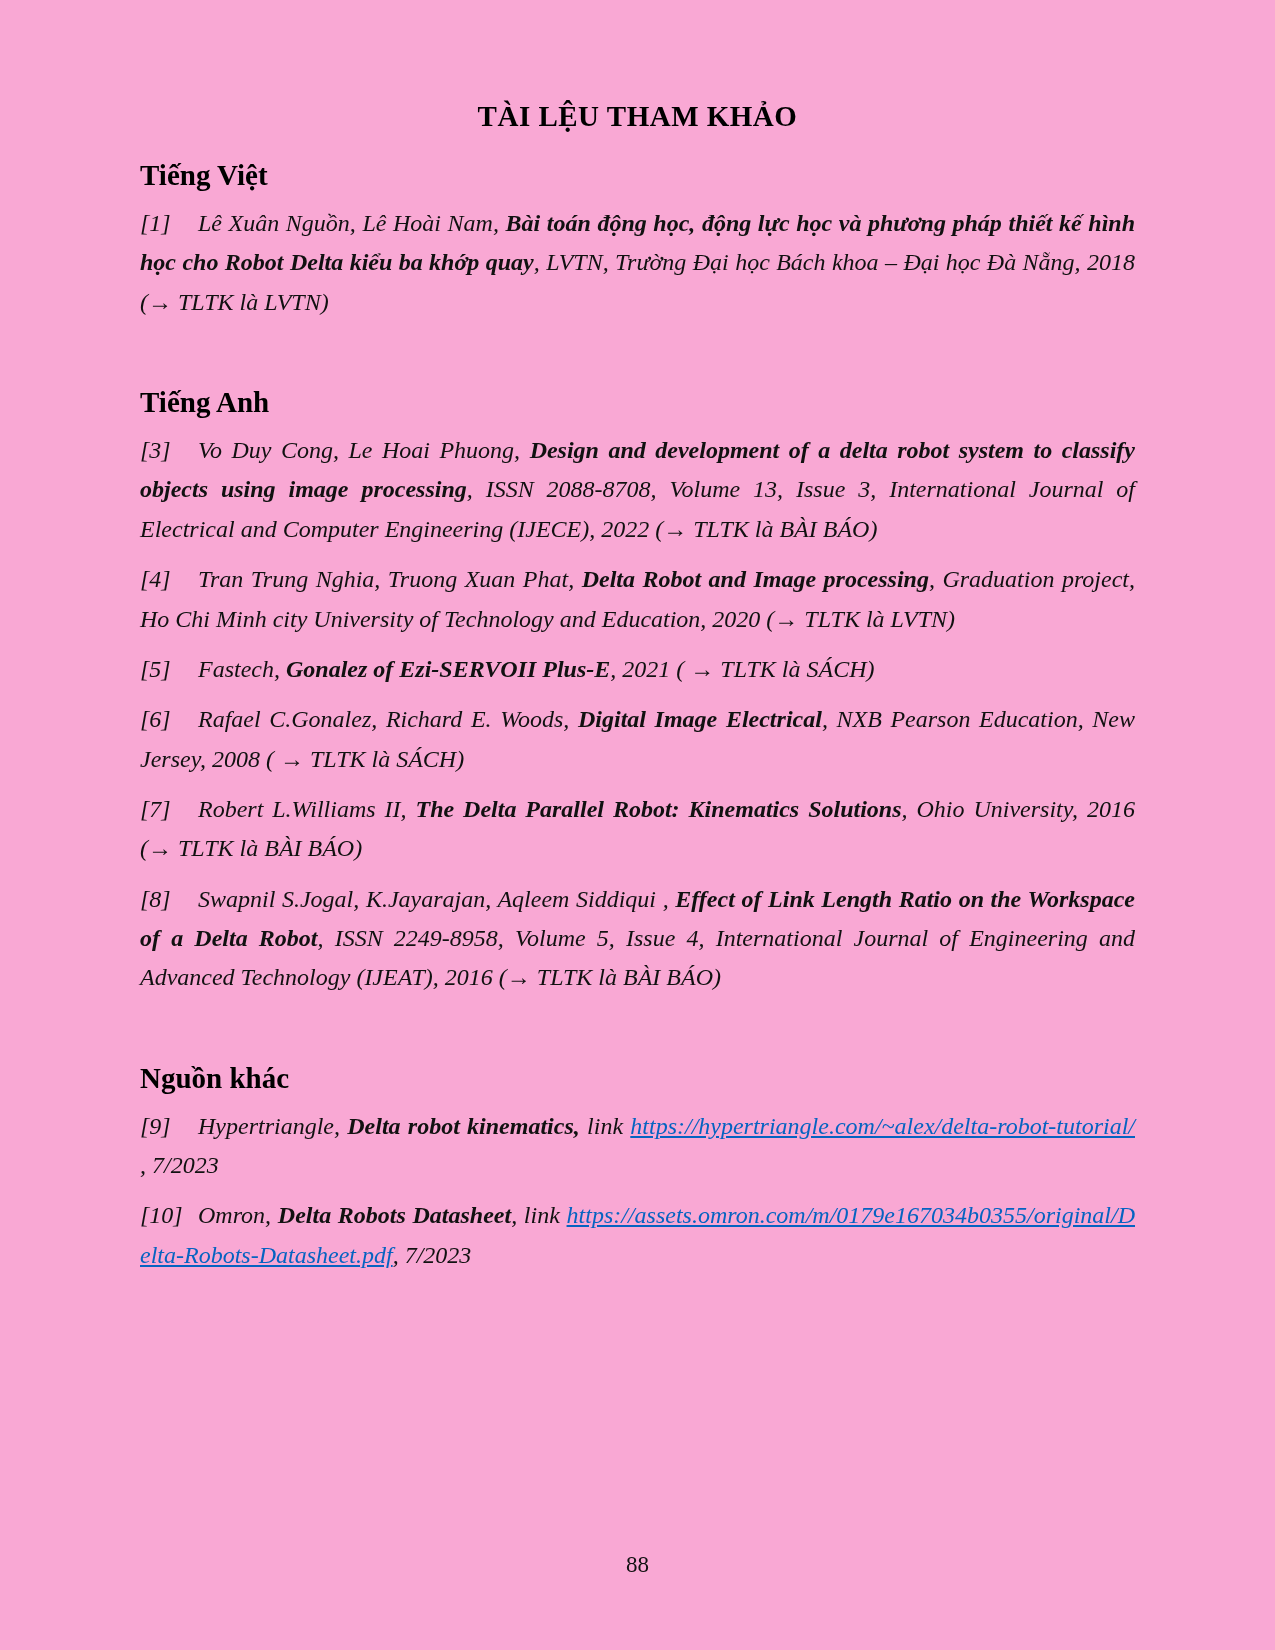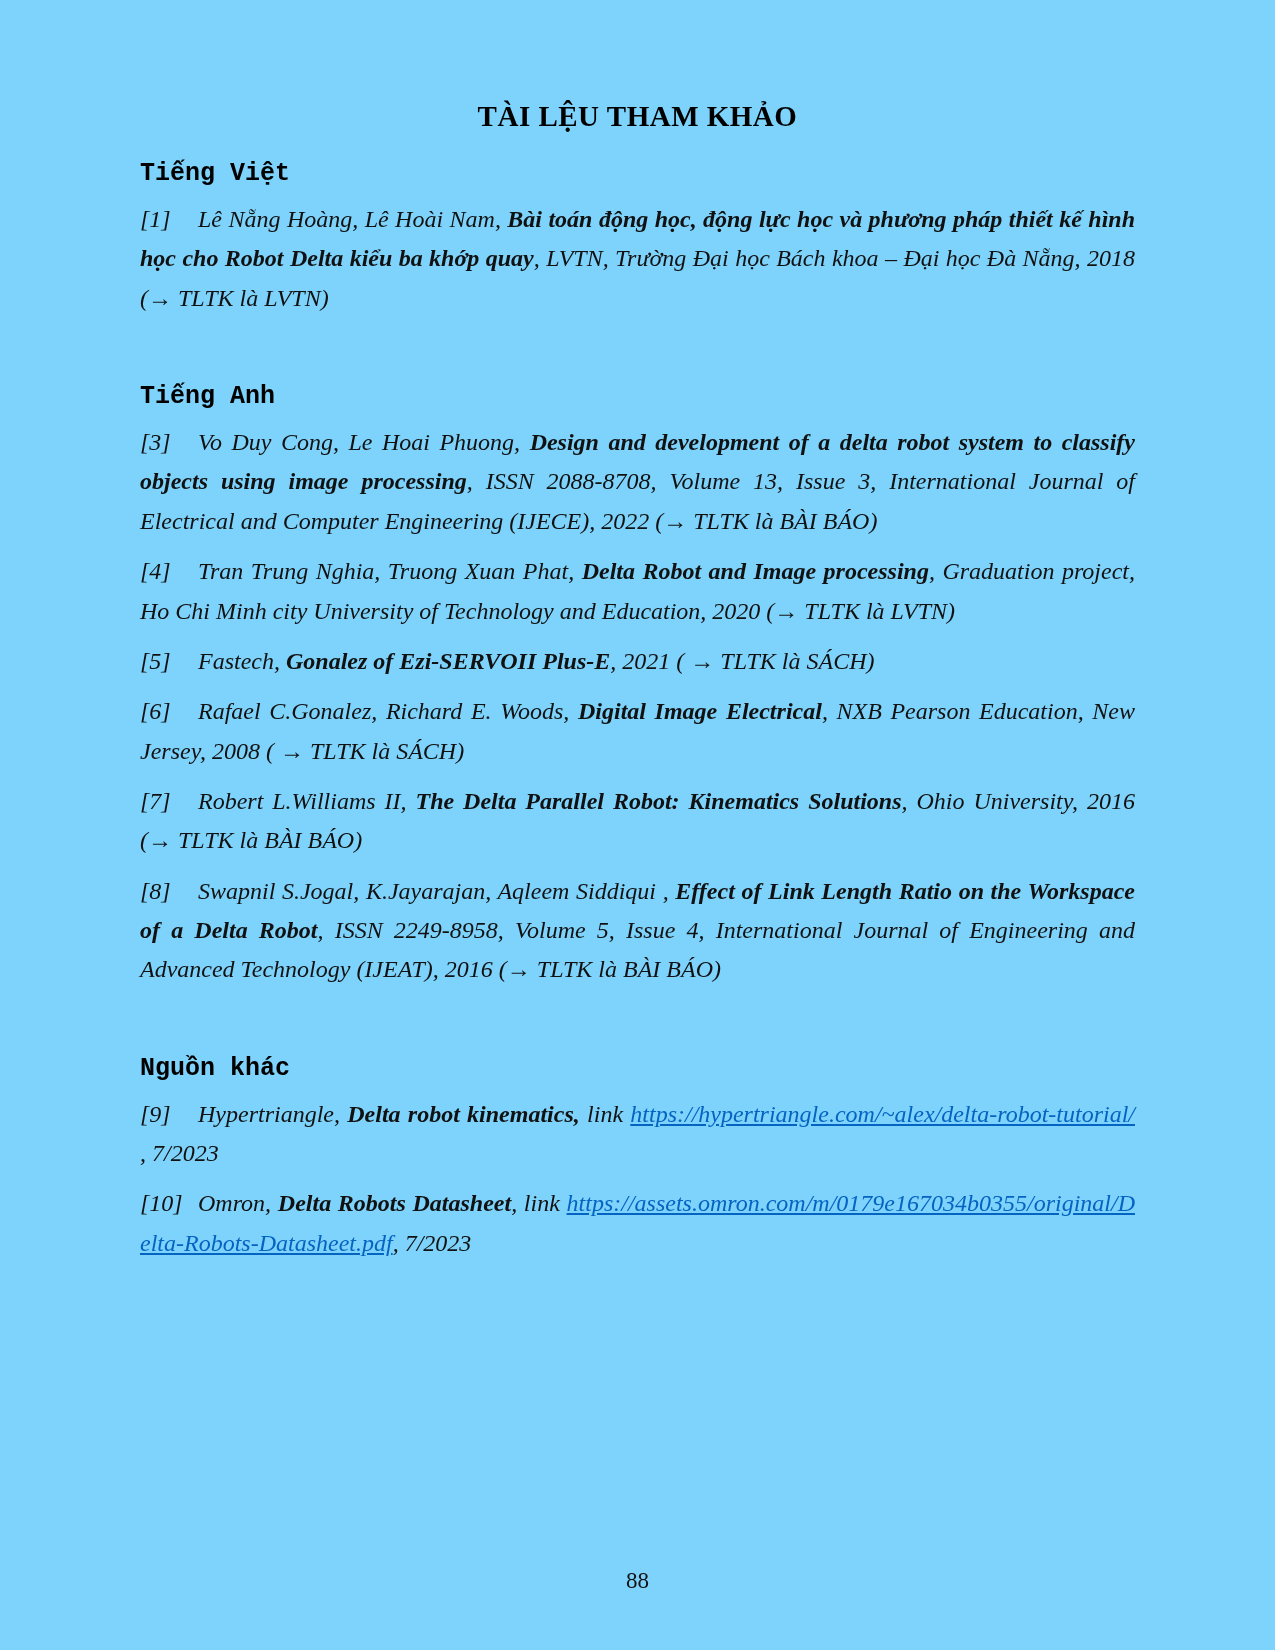--- a/index.html
+++ b/index.html
@@ -5,42 +5,41 @@
   html, body {
     margin: 0;
     padding: 0;
     background: #ffffff;
   }
   .page {
     position: relative;
     width: 1275px;
     height: 1650px;
     margin: 0 auto;
-    background: #7dd3fc;
+    background: #f9a8d4;
     box-sizing: border-box;
     padding: 100px 140px 0 140px;
     font-family: "Liberation Serif", "DejaVu Serif", serif;
     color: #111111;
     overflow: hidden;
   }
   .doc-title {
     text-align: center;
     font-size: 29px;
     font-weight: bold;
     margin: 0 0 26px 0;
     color: #000000;
     letter-spacing: 0.5px;
   }
   .section-heading {
-    font-size: 25px;
+    font-size: 29px;
     font-weight: bold;
     font-style: normal;
     margin: 64px 0 12px 0;
     color: #000000;
-    font-family: Liberation Mono, monospace;
   }
   .section-heading.first {
     margin-top: 10px;
   }
   .entry {
     font-size: 24px;
     line-height: 1.64;
     text-align: justify;
     margin: 0 0 11px 0;
   }
@@ -58,36 +57,36 @@
   }
   a.sg-link {
     font-style: italic;
     color: var(--link-color, #0563C1);
     text-decoration: underline;
     word-break: break-all;
   }
   .page-number {
     position: absolute;
     left: 0;
-    bottom: 56px;
+    bottom: 72px;
     width: 100%;
     text-align: center;
     font-size: 23px;
     color: #111111;
   }
 </style>
 </head>
 <body>
 
 <div class="page">
   <h1 class="doc-title">TÀI LỆU THAM KHẢO</h1>
 
   <div>
       <h2 class="section-heading first">Tiếng Việt</h2>
-      <p class="entry"><span class="sg-num">[1]</span><span class="sg-i">Lê Nẵng Hoàng, Lê Hoài Nam, </span><span class="sg-bi">Bài toán động học, động lực học và phương pháp thiết kế hình học cho Robot Delta kiểu ba khớp quay</span><span class="sg-i">, LVTN, Trường Đại học Bách khoa – Đại học Đà Nẵng, 2018 (→ TLTK là LVTN)</span></p>
+      <p class="entry"><span class="sg-num">[1]</span><span class="sg-i">Lê Xuân Nguồn, Lê Hoài Nam, </span><span class="sg-bi">Bài toán động học, động lực học và phương pháp thiết kế hình học cho Robot Delta kiểu ba khớp quay</span><span class="sg-i">, LVTN, Trường Đại học Bách khoa – Đại học Đà Nẵng, 2018 (→ TLTK là LVTN)</span></p>
       <h2 class="section-heading">Tiếng Anh</h2>
       <p class="entry"><span class="sg-num">[3]</span><span class="sg-i">Vo Duy Cong, Le Hoai Phuong, </span><span class="sg-bi">Design and development of a delta robot system to classify objects using image processing</span><span class="sg-i">, ISSN 2088-8708, Volume 13, Issue 3, International Journal of Electrical and Computer Engineering (IJECE), 2022 (→ TLTK là BÀI BÁO)</span></p>
       <p class="entry"><span class="sg-num">[4]</span><span class="sg-i">Tran Trung Nghia, Truong Xuan Phat, </span><span class="sg-bi">Delta Robot and Image processing</span><span class="sg-i">, Graduation project, Ho Chi Minh city University of Technology and Education, 2020 (→ TLTK là LVTN)</span></p>
       <p class="entry"><span class="sg-num">[5]</span><span class="sg-i">Fastech, </span><span class="sg-bi">Gonalez of Ezi-SERVOII Plus-E</span><span class="sg-i">, 2021 ( → TLTK là SÁCH)</span></p>
       <p class="entry"><span class="sg-num">[6]</span><span class="sg-i">Rafael C.Gonalez, Richard E. Woods, </span><span class="sg-bi">Digital Image Electrical</span><span class="sg-i">, NXB Pearson Education, New Jersey, 2008 ( → TLTK là SÁCH)</span></p>
       <p class="entry"><span class="sg-num">[7]</span><span class="sg-i">Robert L.Williams II, </span><span class="sg-bi">The Delta Parallel Robot: Kinematics Solutions</span><span class="sg-i">, Ohio University, 2016 (→ TLTK là BÀI BÁO)</span></p>
       <p class="entry"><span class="sg-num">[8]</span><span class="sg-i">Swapnil S.Jogal,  K.Jayarajan, Aqleem  Siddiqui , </span><span class="sg-bi">Effect of Link Length Ratio on the Workspace of a Delta Robot</span><span class="sg-i">, ISSN 2249-8958, Volume 5, Issue 4, International Journal of Engineering and Advanced Technology (IJEAT),  2016 (→ TLTK là BÀI BÁO)</span></p>
       <h2 class="section-heading">Nguồn khác</h2>
       <p class="entry"><span class="sg-num">[9]</span><span class="sg-i">Hypertriangle, </span><span class="sg-bi">Delta robot kinematics,</span><span class="sg-i"> link </span><a href="#" class="sg-link">https://hypertriangle.com/~alex/delta-robot-tutorial/</a><span class="sg-i"> , 7/2023</span></p>
       <p class="entry"><span class="sg-num">[10]</span><span class="sg-i">Omron, </span><span class="sg-bi">Delta Robots Datasheet</span><span class="sg-i">, link </span><a href="#" class="sg-link">https://assets.omron.com/m/0179e167034b0355/original/Delta-Robots-Datasheet.pdf</a><span class="sg-i">, 7/2023</span></p>

